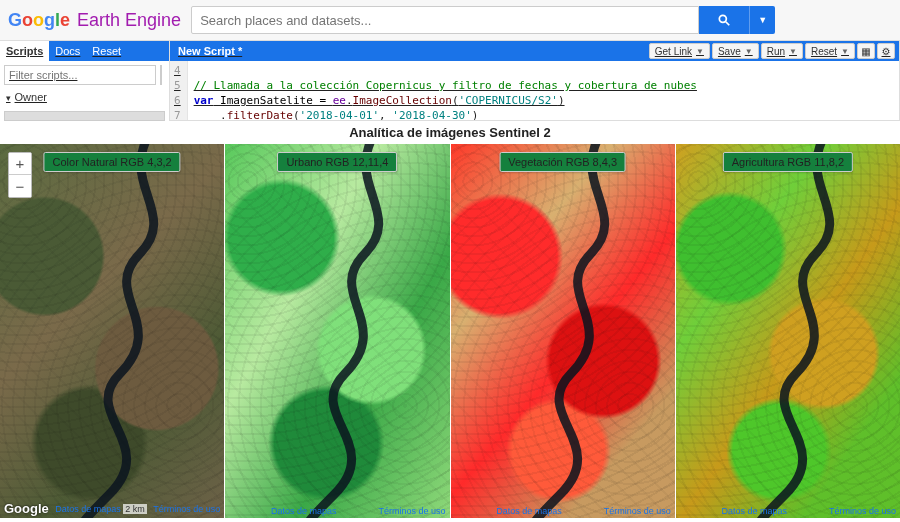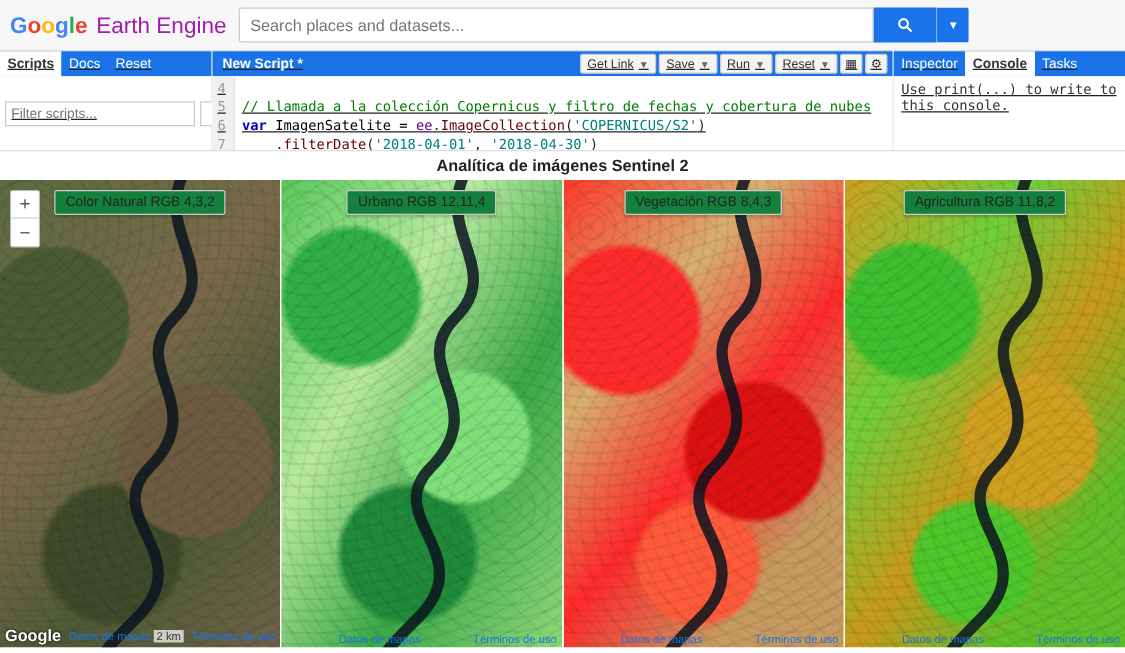--- a/index.html
+++ b/index.html
@@ -23,21 +23,21 @@
   .panel-mid { flex:1;justify-content:center;}
   .panel-right { width:185px; border-right:none;}
   .tabbar { background:#1a73e8; color:#fff; display:flex; align-items:center; height:20px; font-size:11px;}
   .tab { padding:0 6px; height:20px; display:flex; align-items:center; cursor:pointer; white-space:nowrap;}
   .tab.active { background:#fff; color:#333; font-weight:bold;}
   .mid-title { flex:1; padding:0 8px; font-weight:bold;}
   .mid-btns { display:flex; align-items:center; gap:2px; padding-right:4px;}
   .btn { background:#f5f5f5; border:1px solid #ccc; height:16px; font-size:10px; padding:0 5px; display:flex; align-items:center; cursor:pointer; border-radius:2px; color:#333;}
   .btn .dd { margin-left:4px; font-size:8px; color:#666;}
   .iconbtn { width:18px; justify-content:center;}
-  .left-body { padding:4px; display:flex; gap:4px; background:#fff; flex:1;}
+  .left-body { padding:4px; display:flex; flex-direction:column; gap:4px; background:#fff; flex:1;}
   .filter-row { display:flex; align-items:center; gap:4px;}
   .filter-input { flex:1; height:20px; border:1px solid #ccc; padding:0 4px; font-size:11px; color:#888;}
   .new-slot { width:16px; height:20px; border:1px solid #ccc; background:#fff;}
   .warn-stripe { width:6px; height:20px; background:repeating-linear-gradient(45deg,#e53935,#e53935 3px,#fff 3px,#fff 6px);}
   .owner-row { font-size:11px; color:#333; padding:2px 2px; display:flex; align-items:flex-end;}
   .owner-row::before{content:"▾"; font-size:9px; margin-right:4px;}
   .owner-bar { height:10px; background:#ddd; border:1px solid #ccc; margin-top:2px;}
   .code-area { flex:1; display:flex; background:#fff; font-family: Consolas, Menlo, monospace; font-size:11px; line-height:15px; overflow:hidden;}
   .gutter { background:#f0f0f0; color:#999; text-align:right; padding:2px 6px 2px 4px; border-right:1px solid #e4e4e4;}
   .code { padding:2px 6px; white-space:pre;}
@@ -176,28 +176,20 @@
         <div>7</div>
       </div>
       <div class="code">
 <span class="c-comment">// Llamada a la colección Copernicus y filtro de fechas y cobertura de nubes</span>
 <span class="c-kw">var</span><span class="c-var"> ImagenSatelite = </span><span class="c-ee">ee</span><span>.</span><span class="c-fn">ImageCollection</span><span>(</span><span class="c-str">'COPERNICUS/S2'</span><span>)</span>
 <span>    .</span><span class="c-fn">filterDate</span><span>(</span><span class="c-str">'2018-04-01'</span><span>, </span><span class="c-str">'2018-04-30'</span><span>)</span>
 </div>
     </div>
   </div>
 
-  <div class="panel panel-right">
-    <div class="tabbar">
-      <div class="tab">Inspector</div>
-      <div class="tab active">Console</div>
-      <div class="tab">Tasks</div>
-    </div>
-    <div class="right-body">Use print(...) to write to this console.</div>
-  </div>
 </div>
 
 <div class="map-title">Analítica de imágenes Sentinel 2</div>
 
 <div class="maps">
 
   <div class="map-col">
     <div class="map-bg theme-natural"></div>
       <div class="texture"></div>
     <div class="river"><svg viewBox="0 0 225 374" preserveAspectRatio="none">

